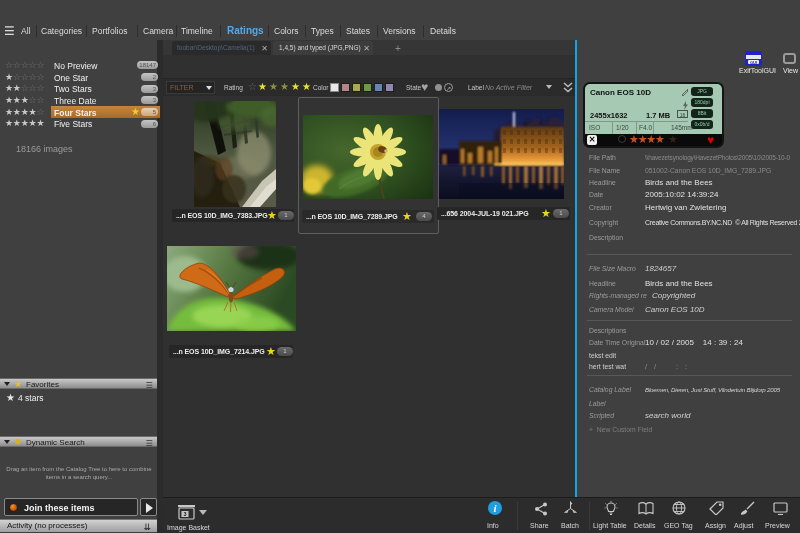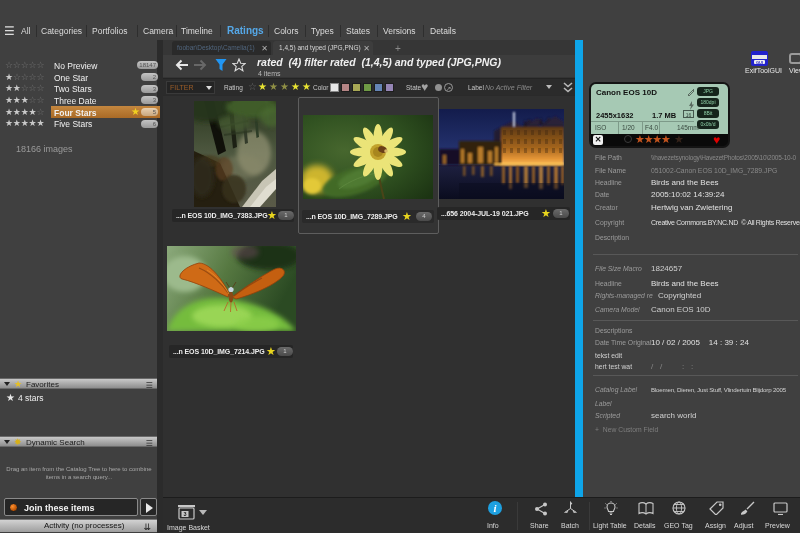--- a/index.html
+++ b/index.html
@@ -60,21 +60,21 @@
   border:1px solid #222; }
 #jointxt { left:24px; top:463px; font-size:9px; font-weight:bold; color:#f2f2f2; }
 #joinplay { left:140px; top:458px; width:17px; height:18px; background:#262626;
   border:1px solid #8a8a8a; border-radius:2px; }
 #joinplay div { position:absolute; left:5px; top:4px; width:0; height:0;
   border-top:5px solid transparent; border-bottom:5px solid transparent;
   border-left:7px solid #e8e8e8; }
 #activitybar { left:0; top:479px; width:157px; height:13px;
   background:linear-gradient(#d2d2d2,#9e9e9e); border-top:1px solid #777;
   font-size:8px; color:#111; }
-#activitybar span { position:absolute; left:7px; top:1px;margin-left:37px; }
+#activitybar span { position:absolute; left:7px; top:1px; }
 #act-ico { position:absolute; right:6px; top:2px; font-size:9px; color:#222; }
 
 
 #content { left:163px; top:40px; width:412px; height:457px; background:#303030; }
 
 
 #subtabs { position:absolute; left:0; top:0; width:412px; height:15px; background:#363636; }
 .stab { position:absolute; top:1px; height:14px; border-radius:3px 3px 0 0;
   font-size:8px; }
 #stab1 { left:9px; width:99px; background:#2a2a2a; color:#50657d; font-size:6.5px; }
@@ -126,41 +126,41 @@
 
 
 #toolbar { left:163px; top:497px; width:637px; height:36px; background:#2c2c2c;
   border-top:1px solid #1c1c1c; }
 .tb-sep { position:absolute; top:4px; width:1px; height:28px; background:#3a3a3a; }
 .tb-lbl { position:absolute; font-size:7px; color:#d8d8d8; top:24px; }
 #ib-lbl { position:absolute; left:4px; top:26px; font-size:7px; color:#d8d8d8; }
 
 
 #right { left:575px; top:40px; width:225px; height:457px; background:#404040;
-  border-left:8px solid #0ea5e9; }
+  border-left:2px solid #0ea5e9; }
 #etg { position:absolute; left:168px; top:11px; width:17px; height:15px; }
 #etg-lbl { position:absolute; left:162px; top:27px; font-size:7px; color:#e8e8e8; }
 #view-ico { position:absolute; left:206px; top:13px; width:13px; height:11px;
   border:2px solid #9a9a9a; border-radius:3px; }
 #view-lbl { position:absolute; left:206px; top:27px; font-size:7px; color:#e8e8e8; }
 
 #lcdwrap { position:absolute; left:6px; top:42px; width:141px; height:66px;
   background:#141414; border-radius:7px; }
 #lcd { position:absolute; left:2px; top:2px; width:137px; height:50px;
   background:#a6c9b4; border-radius:5px 5px 0 0; }
 #lcdblack { position:absolute; left:2px; top:52px; width:137px; height:12px;
   background:#0a0a0a; border-radius:0 0 5px 5px; }
 .lcdbtn { position:absolute; left:106px; width:22px; height:9px; background:#15241b;
   border-radius:3px; color:#8ecfa6; font-size:5px; text-align:center; line-height:9px; }
 .mrow { position:absolute; left:0; width:225px; font-size:8px; white-space:nowrap; }
 .mlbl { position:absolute; left:12px; top:0.5px; color:#9c9c9c; white-space:nowrap; font-size:6.8px; }
 .mlbl.it { font-style:italic; }
 .mval { position:absolute; left:68px; top:0; color:#e0e0e0; white-space:nowrap; }
 .mval.dim { color:#8a8a8a; }
-.mval.it { color:#d0d0d0; }
+.mval.it { font-style:italic; color:#d0d0d0; }
 .msepline { position:absolute; left:10px; width:205px; height:1px; background:#585858; }
 </style>
 </head>
 <body>
 <div id="app">
 
 
   <div id="menubar" class="abs">
     <div class="mitem" style="left:4px;font-size:12px;top:2px">☰</div>
     <div class="mitem" style="left:21px">All</div>
@@ -254,36 +254,20 @@
     <div id="subtabs">
       <div id="stab1" class="stab">
           <span>foobar\Desktop\Camelia(1)</span>
           <div class="x">✕</div>
         </div>
       <div id="stab2" class="stab">
           <span>1,4,5) and typed (JPG,PNG)</span>
           <div class="x">✕</div>
         </div>
       <div id="stabplus">+</div>
-    </div>
-    <div id="navrow">
-      <svg style="position:absolute;left:12px;top:4px" width="14" height="12" viewBox="0 0 14 12">
-        <path d="M13 6 L2.5 6 M6.5 1.5 L2 6 L6.5 10.5" stroke="#e8e8e8" stroke-width="2" fill="none"></path>
-      </svg>
-      <svg style="position:absolute;left:30px;top:4px" width="14" height="12" viewBox="0 0 14 12">
-        <path d="M1 6 L11.5 6 M7.5 1.5 L12 6 L7.5 10.5" stroke="#686868" stroke-width="2" fill="none"></path>
-      </svg>
-      <svg style="position:absolute;left:52px;top:3px" width="12" height="14" viewBox="0 0 12 14">
-        <path d="M0.5 1 L11.5 1 L7.5 6.5 L7.5 13 L4.5 11 L4.5 6.5 Z" fill="#2196f3"></path>
-      </svg>
-      <svg style="position:absolute;left:69px;top:3px" width="14" height="14" viewBox="0 0 14 14">
-        <path d="M7 1 L8.7 5.2 L13.2 5.5 L9.8 8.4 L10.9 12.8 L7 10.4 L3.1 12.8 L4.2 8.4 L0.8 5.5 L5.3 5.2 Z" fill="none" stroke="#dcdcdc" stroke-width="1.1"></path>
-      </svg>
-      <div id="navtitle">rated&nbsp; (4) filter rated&nbsp; (1,4,5) and typed (JPG,PNG)</div>
-      <div id="navitems">4 items</div>
     </div>
     <div id="filterbar">
       <div id="fdrop">
           <span>FILTER</span>
           <div class="arr"></div>
         </div>
       <div class="flabel" style="left:61px">Rating</div>
       <div class="fstar" style="left:85px;color:#6a6a6a">☆</div>
       <div class="fstar" style="left:95px;color:#e8e332">★</div>
       <div class="fstar" style="left:106px;color:#8f8f45">★</div>

